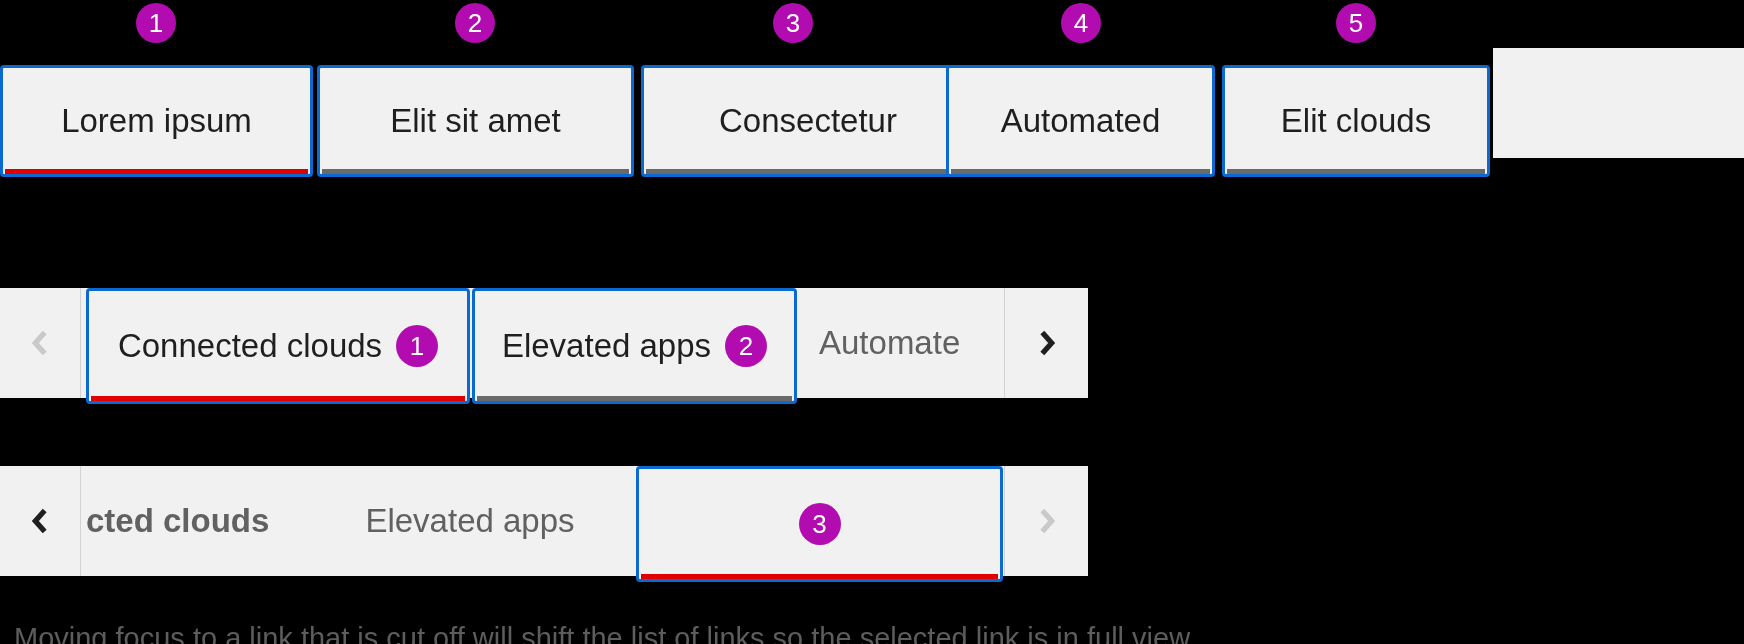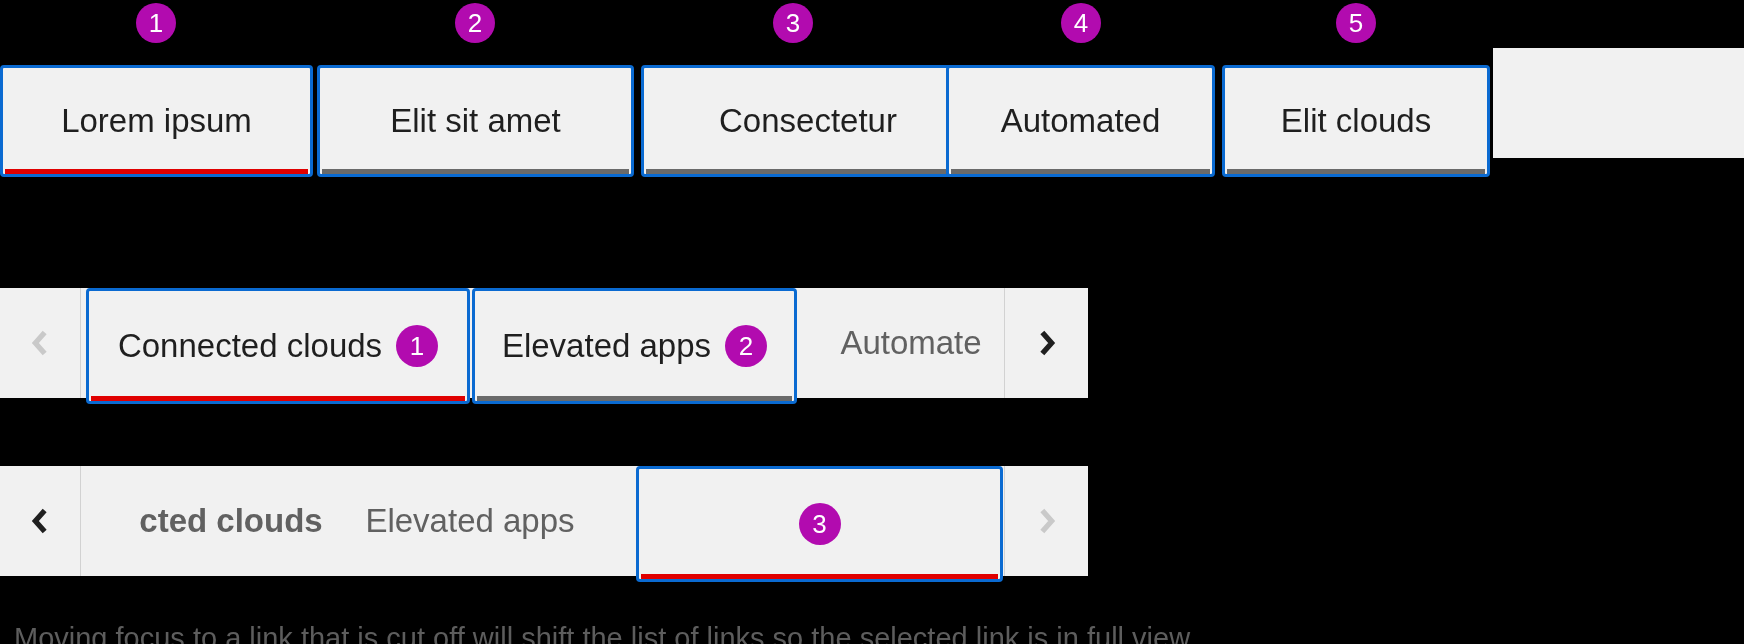--- a/index.html
+++ b/index.html
@@ -44,21 +44,21 @@
   .scrollbtn.left{left:0;width:81px;border-right:1px solid var(--divider,#d2d2d2);}
   .scrollbtn.right{left:1004px;width:84px;border-left:1px solid var(--divider,#d2d2d2);}
   .chev-on{color:var(--chevOn,#1f1f1f);}
   .chev-off{color:var(--chevOff,#c9c9c9);}
   .bar .tab{top:0;height:116px;}
   .tab-cc{left:86px;width:384px;}
   .tab-ea{left:472px;width:325px;}
   .tab-at{left:636px;width:367px;}
   .cutlabel{
     position:absolute;top:0;height:110px;display:flex;align-items:center;
-    font-size:33px;color:var(--muted,#616161);white-space:nowrap;overflow:hidden;justify-content:center;
+    font-size:33px;color:var(--muted,#616161);white-space:nowrap;overflow:hidden;
   }
   .cut-automate{left:797px;width:206px;padding-left:22px;box-sizing:border-box;}
   .cut-ctedclouds{left:86px;width:290px;font-weight:bold;}
   .cut-elevated{left:340px;width:260px;justify-content:center;}
   
   .caption{
     position:absolute;left:2px;top:610px;margin:12px;
     font-size:29px;color:var(--caption,#5d5d5d);white-space:nowrap;
   }
 </style>

